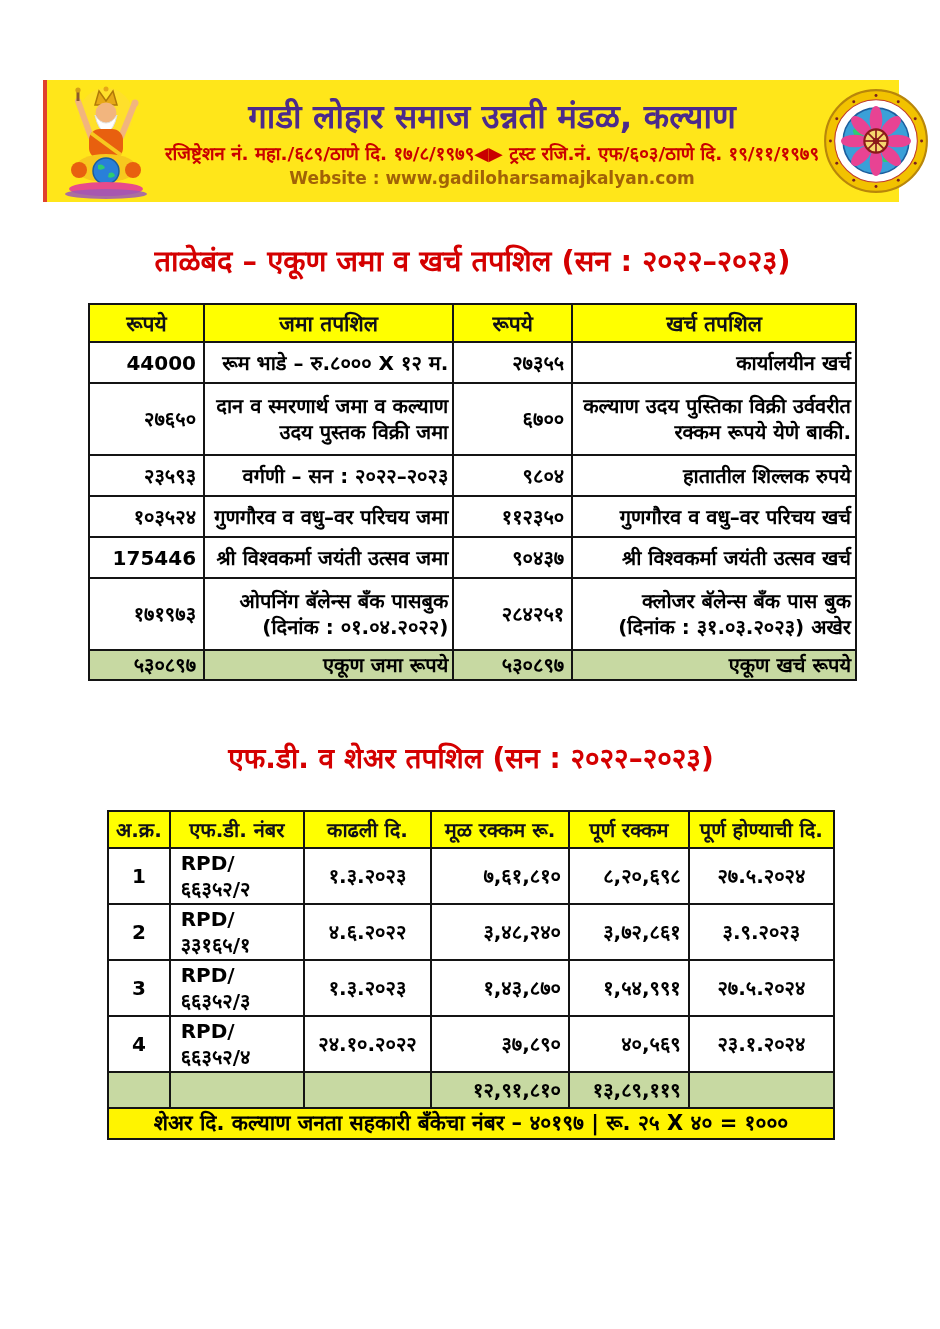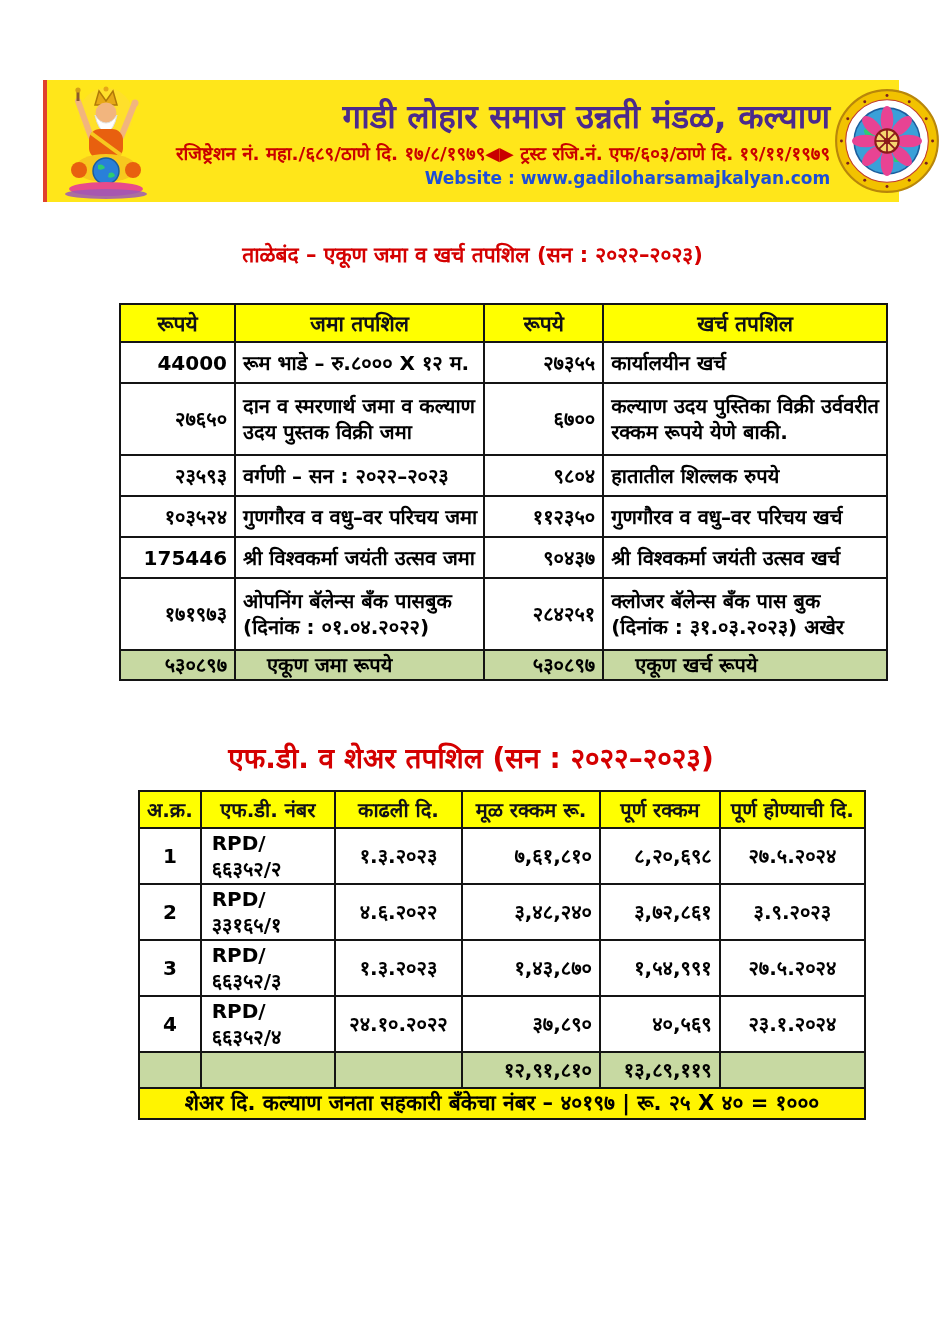--- a/index.html
+++ b/index.html
@@ -5,50 +5,50 @@
   * { box-sizing: border-box; }
   html,body { margin:0; padding:0; background:#ffffff; }
   body { font-family:"DejaVu Sans","Liberation Sans",sans-serif; }
   .page { position:relative; width:940px; height:1329px; margin:0 auto; background:#ffffff; overflow:hidden; }
 
   
   .banner { position:absolute; left:43px; top:80px; width:856px; height:122px;
             background:#FFE61A; border-left:4px solid #E0412E;
             display:flex; align-items:center; }
   .banner-left { width:118px; height:118px; flex:0 0 auto; display:flex; align-items:center; justify-content:center; }
-  .banner-center { flex:1 1 auto; text-align:right; padding-top:4px;margin-left:11px; }
+  .banner-center { flex:1 1 auto; text-align:center; padding-top:4px; }
   .banner-title { color:#4B2A8C; font-size:33px; font-weight:bold; line-height:1.15; white-space:nowrap; }
   .banner-reg { color:#C90000; font-size:18.5px; font-weight:bold; margin-top:5px; white-space:nowrap; }
-  .banner-web { color:#1d4ed8; font-size:17px; font-weight:bold; margin-top:3px; }
+  .banner-web { color:#a16207; font-size:17px; font-weight:bold; margin-top:3px; }
   .banner-right { width:114px; flex:0 0 auto; display:flex; align-items:center; justify-content:center; }
 
   
   .sec-title { position:absolute; color:#D40000; font-weight:bold; text-align:center; white-space:nowrap; }
-  #title1 { left:88px; width:769px; top:240px; font-size:21px; }
+  #title1 { left:88px; width:769px; top:240px; font-size:29px; }
   #title2 { left:107px; width:728px; top:738px; font-size:28px; }
 
   
-  table { border-collapse:collapse; table-layout:fixed; color:#000; font-weight:bold;margin-left:31px; }
+  table { border-collapse:collapse; table-layout:fixed; color:#000; font-weight:bold; }
   td, th { border:2.4px solid #141414; overflow:hidden; }
   th { background:#FFFF00; font-size:21px; padding:4px 2px; color:#101018; }
   td { font-size:20px; line-height:1.3; vertical-align:middle; }
   .amt { text-align:right; padding-right:7px; }
-  .desc { text-align:left; padding-left:7px; padding-right:4px; }
+  .desc { text-align:right; padding-left:7px; padding-right:4px; }
   .ctr { text-align:center; }
   .lft { text-align:left; padding-left:10px; }
   .total-row td { background:#C7D9A2; }
   .note-row td { background:#FFF400; text-align:center; font-size:21px; height:40px; }
 
   #table1 { position:absolute; left:88px; top:303px; width:769px; }
   #table1 th { height:38px; }
   #table1 .r-s td { height:41px; }
   #table1 .r-t td { height:72px; }
   #table1 .total-row td { height:26px;padding-left:31px; }
 
-  #table2 { position:absolute; left:107px; top:790px; width:728px; }
+  #table2 { position:absolute; left:107px; top:810px; width:728px; }
   #table2 th { height:37px; font-size:20px; }
   #table2 td { height:23px; }
   #table2 .total-row td { height:36px; }
 
   .svg-art { display:block; }
 </style>
 </head>
 <body>
 
 <div class="page">

